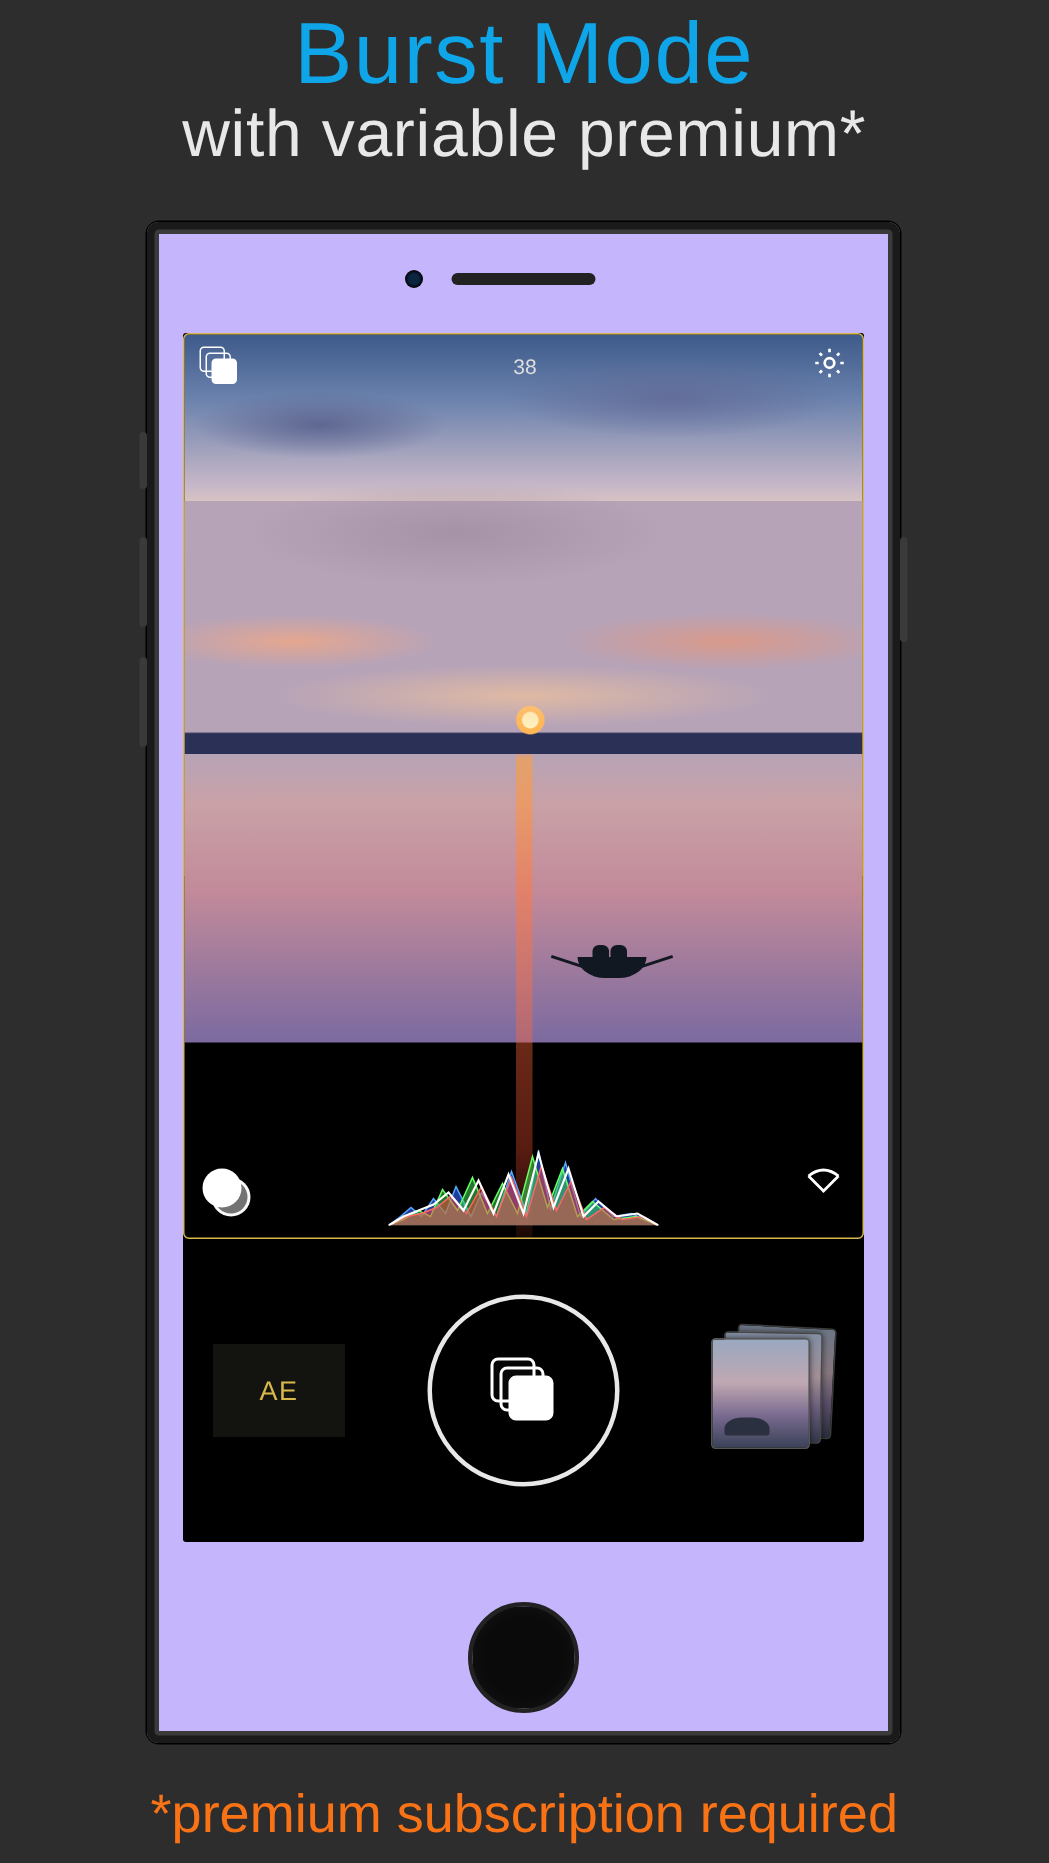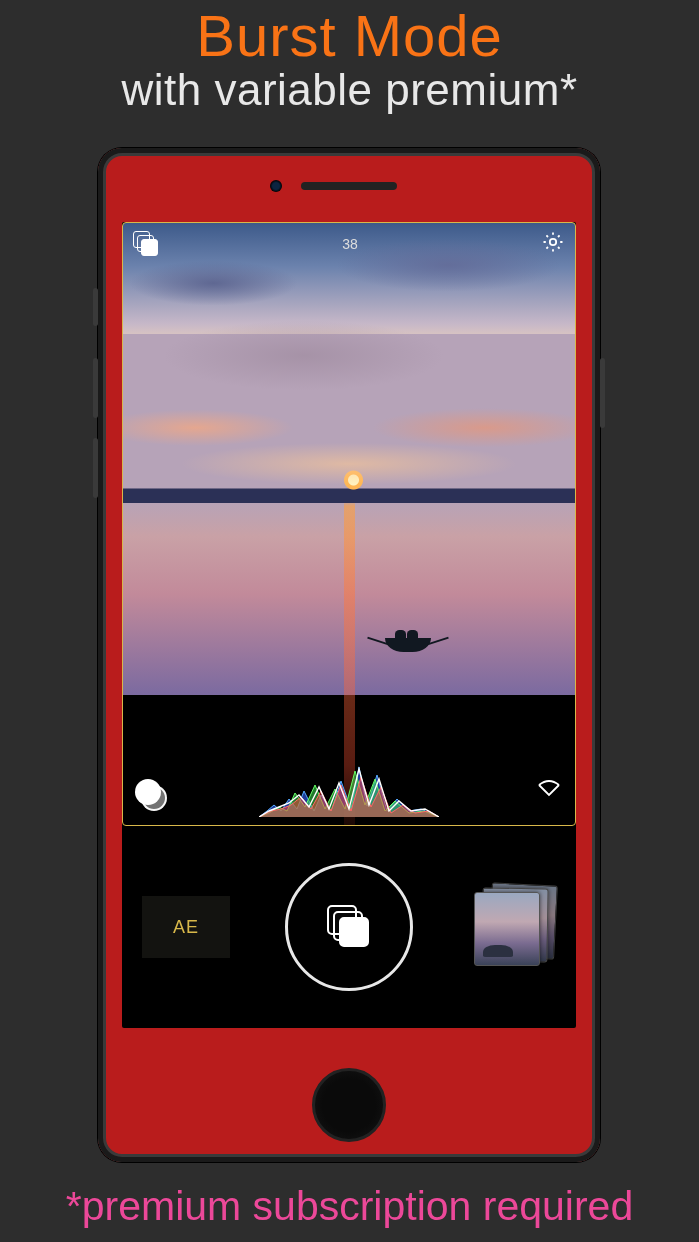--- a/index.html
+++ b/index.html
@@ -6,54 +6,54 @@
   body {
     width: 699px;
     height: 1242px;
     background: #2d2d2d;
     font-family: -apple-system, BlinkMacSystemFont, "Helvetica Neue", Arial, sans-serif;
     overflow: hidden;
     position: relative;
   }
   .promo-title {
     text-align: center;
-    color: #f97316;
+    color: #0ea5e9;
     font-size: 58px;
     font-weight: 300;
     letter-spacing: 1px;
     margin-top: 6px;
     line-height: 1.05;
   }
   .promo-subtitle {
     text-align: center;
     color: #e8e8e8;
     font-size: 44px;
     font-weight: 300;
     letter-spacing: 0.5px;
     margin-top: -2px;
   }
   .promo-footnote {
     position: absolute;
     bottom: 12px;
     width: 100%;
     text-align: center;
-    color: #ec4899;
-    font-size: 41px;
+    color: #f97316;
+    font-size: 36px;
     font-weight: 300;
   }
 
   
   .phone {
     position: absolute;
     left: 98px;
     top: 148px;
     width: 502px;
     height: 1014px;
-    background: #b91c1c;
-    border-radius: 24px;
+    background: #c4b5fd;
+    border-radius: 8px;
     box-shadow: inset 0 0 0 5px #1a1a1a, inset 0 0 0 8px #3a3a3a,
                 0 0 0 1px #000;
   }
   .phone::before { 
     content: "";
     position: absolute;
     top: 34px;
     left: 50%;
     transform: translateX(-50%);
     width: 96px;

